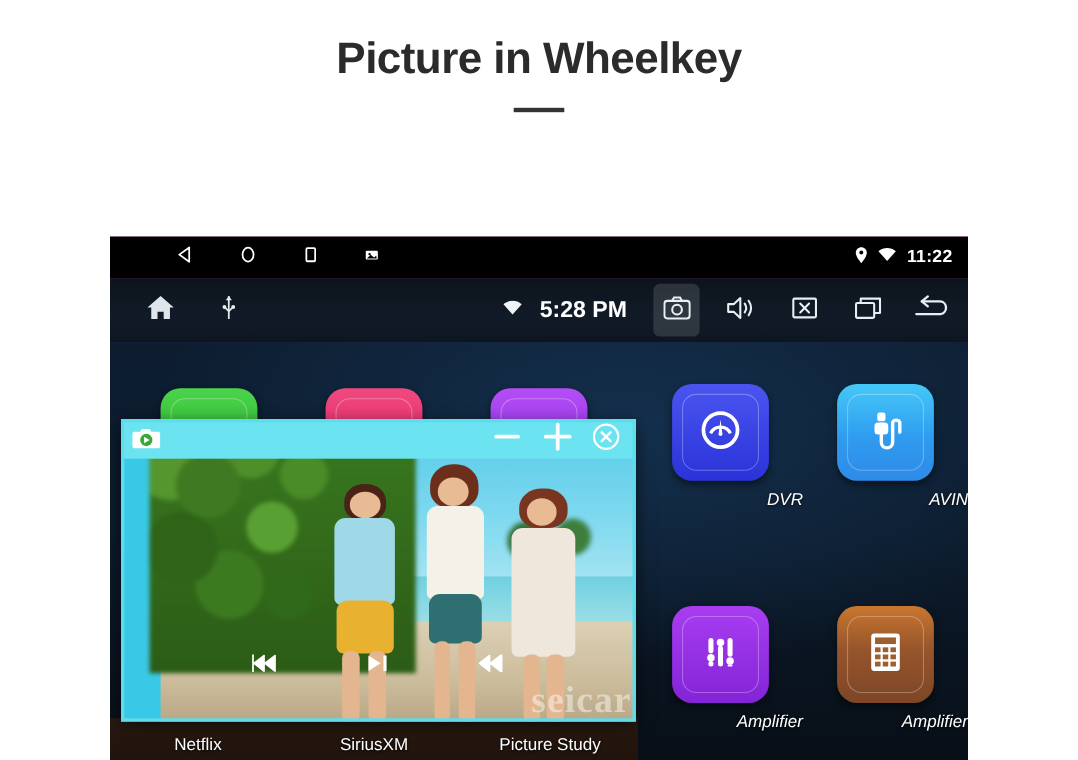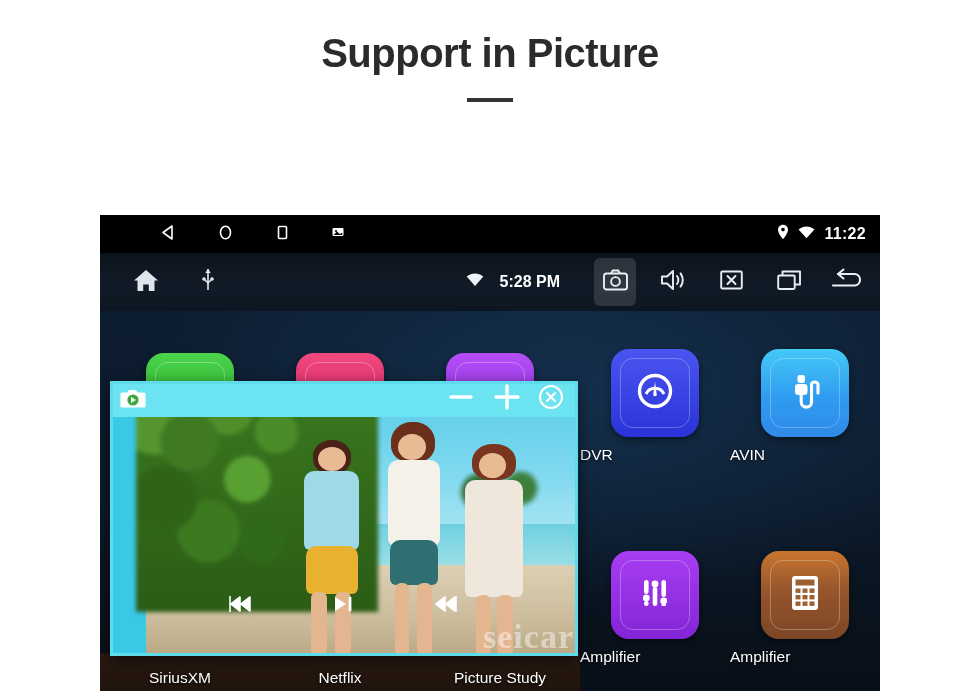--- a/index.html
+++ b/index.html
@@ -47,39 +47,39 @@
   .toolbar {
     position: absolute; left: 0; top: 38px; width: 780px; height: 58px;
     background: linear-gradient(to bottom, #0c131c 0%, #111b27 60%, #0d1620 100%);
     display: flex; align-items: center;
   }
   .tb-left { display: flex; align-items: center; gap: 42px; padding-left: 32px; }
   .tb-right {
     position: absolute; right: 12px; top: 0; height: 58px;
     display: flex; align-items: center; gap: 16px;
   }
-  .tb-clock { color: #fff; font-size: 16px; font-weight: bold; margin-right: 18px; }
+  .tb-clock { color: #fff; font-size: 21px; font-weight: bold; margin-right: 8px; }
   .tb-btn {
     width: 42px; height: 48px; display: flex; align-items: center; justify-content: center;
     border-radius: 6px;
   }
   .tb-btn.active { background: rgba(255,255,255,0.13); }
 
   
   .homescreen {
     position: absolute; left: 0; top: 96px; width: 780px; height: 392px;
     background:
       radial-gradient(ellipse 600px 300px at 60% 20%, #14304d 0%, rgba(12,26,44,0) 72%),
       linear-gradient(to bottom, #0d1d30 0%, #0c1b2c 45%, #0a1420 75%, #080e16 100%);
   }
 
   
   .appgrid { position: absolute; right: 0; top: 0; width: 300px; height: 392px; }
   .app-cell {
-    position: absolute; width: 150px; text-align: left;
+    position: absolute; width: 150px; text-align: right; font-style: italic;
   }
   .app-tile {
     width: 88px; height: 88px; margin: 0 auto; border-radius: 18px;
     display: flex; align-items: center; justify-content: center;
     box-shadow: 0 3px 7px rgba(0,0,0,0.45);
     position: relative;
   }
   .app-tile::after {
     content: ""; position: absolute; left: 9px; top: 9px; right: 9px; bottom: 9px;
     border: 1.5px solid rgba(255,255,255,0.28); border-radius: 13px;
@@ -181,21 +181,21 @@
     display: flex; align-items: center; justify-content: center; gap: 78px;
   }
   .pip-frame {
     position: absolute; inset: 0; border: 3px solid #5fdcec; pointer-events: none;
   }
 </style>
 </head>
 <body>
 
 <div class="promo-header">
-  <div class="promo-title">Support in Picture</div>
+  <div class="promo-title">Picture in Wheelkey</div>
   <div class="promo-divider"></div>
 </div>
 
 <div class="device">
 
   <div class="statusbar">
     <div class="sb-nav">
       <span>
         <svg width="17" height="17" viewBox="0 0 17 17">
             <path d="M12 2 L3 8.5 L12 15 Z" fill="none" stroke="#fff" stroke-width="1.6" stroke-linejoin="round"></path>
@@ -309,22 +309,22 @@
     </div>
   </div>
 
   <div class="homescreen">
 
     <div class="hidden-tile" style="left:46px; top:42px; background:linear-gradient(to bottom,#4cd34c 0%,#1faa1f 100%);"></div>
     <div class="hidden-tile" style="left:196px; top:42px; background:linear-gradient(to bottom,#f0497f 0%,#d81b5e 100%);"></div>
     <div class="hidden-tile" style="left:346px; top:42px; background:linear-gradient(to bottom,#b44df5 0%,#8a2ce0 100%);"></div>
 
     <div class="bottom-labels">
+      <span class="bl">Netflix</span>
       <span class="bl">SiriusXM</span>
-      <span class="bl">Netflix</span>
       <span class="bl">Picture Study</span>
     </div>
 
     <div class="appgrid">
 
       <div class="app-cell" style="left:0px; top:38px;">
         <div class="app-tile" style="background:linear-gradient(to bottom,#4a55f0 0%,#2a33d8 100%);">
           <span>
             <svg width="46" height="46" viewBox="0 0 46 46">
                 <circle cx="23" cy="23" r="15.5" fill="none" stroke="#fff" stroke-width="3.4"></circle>

